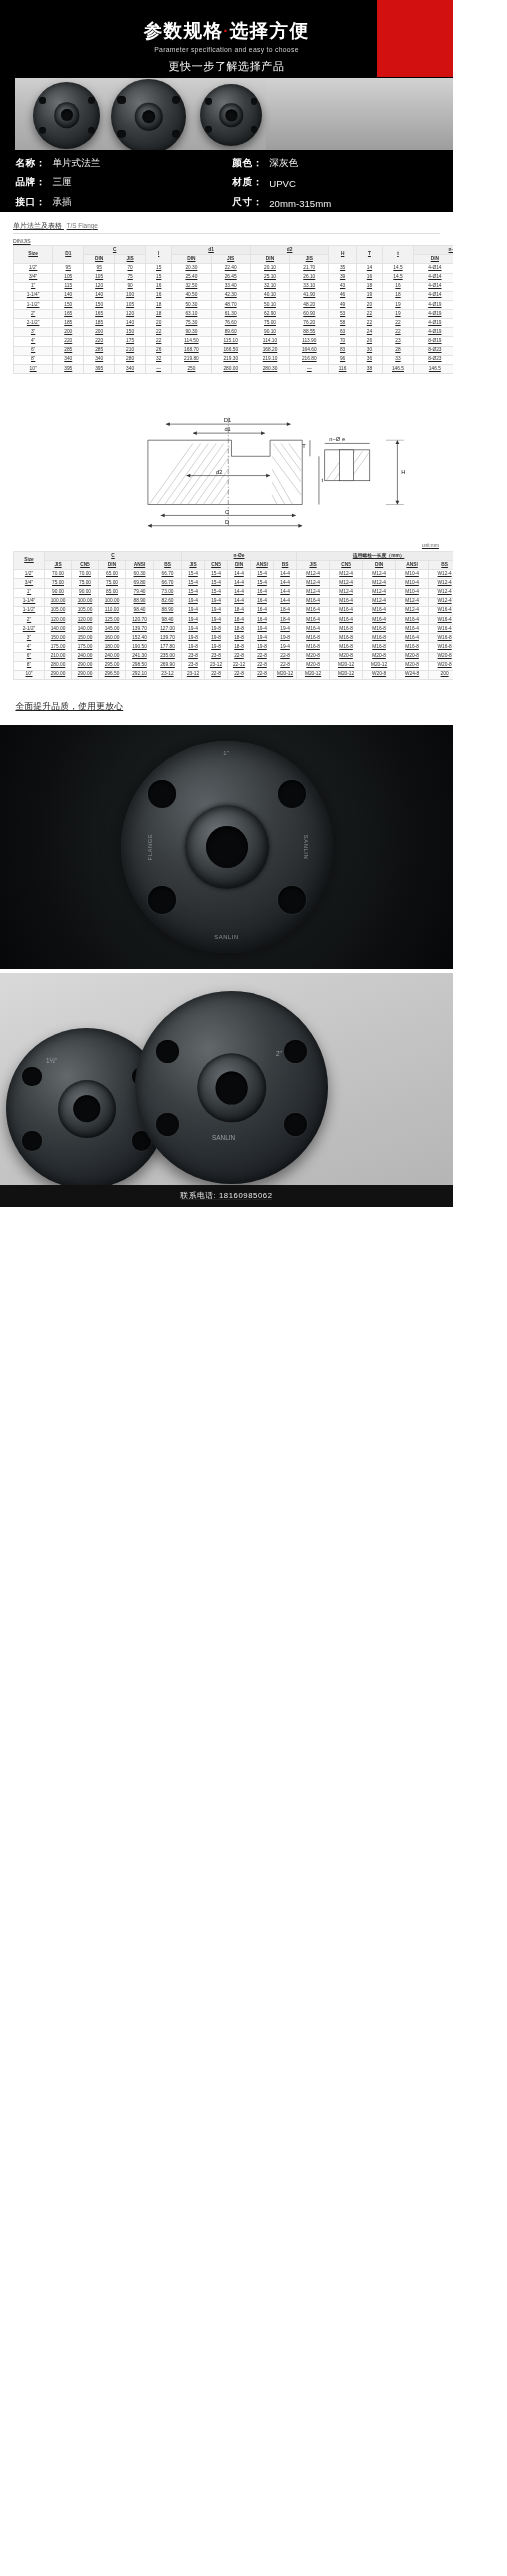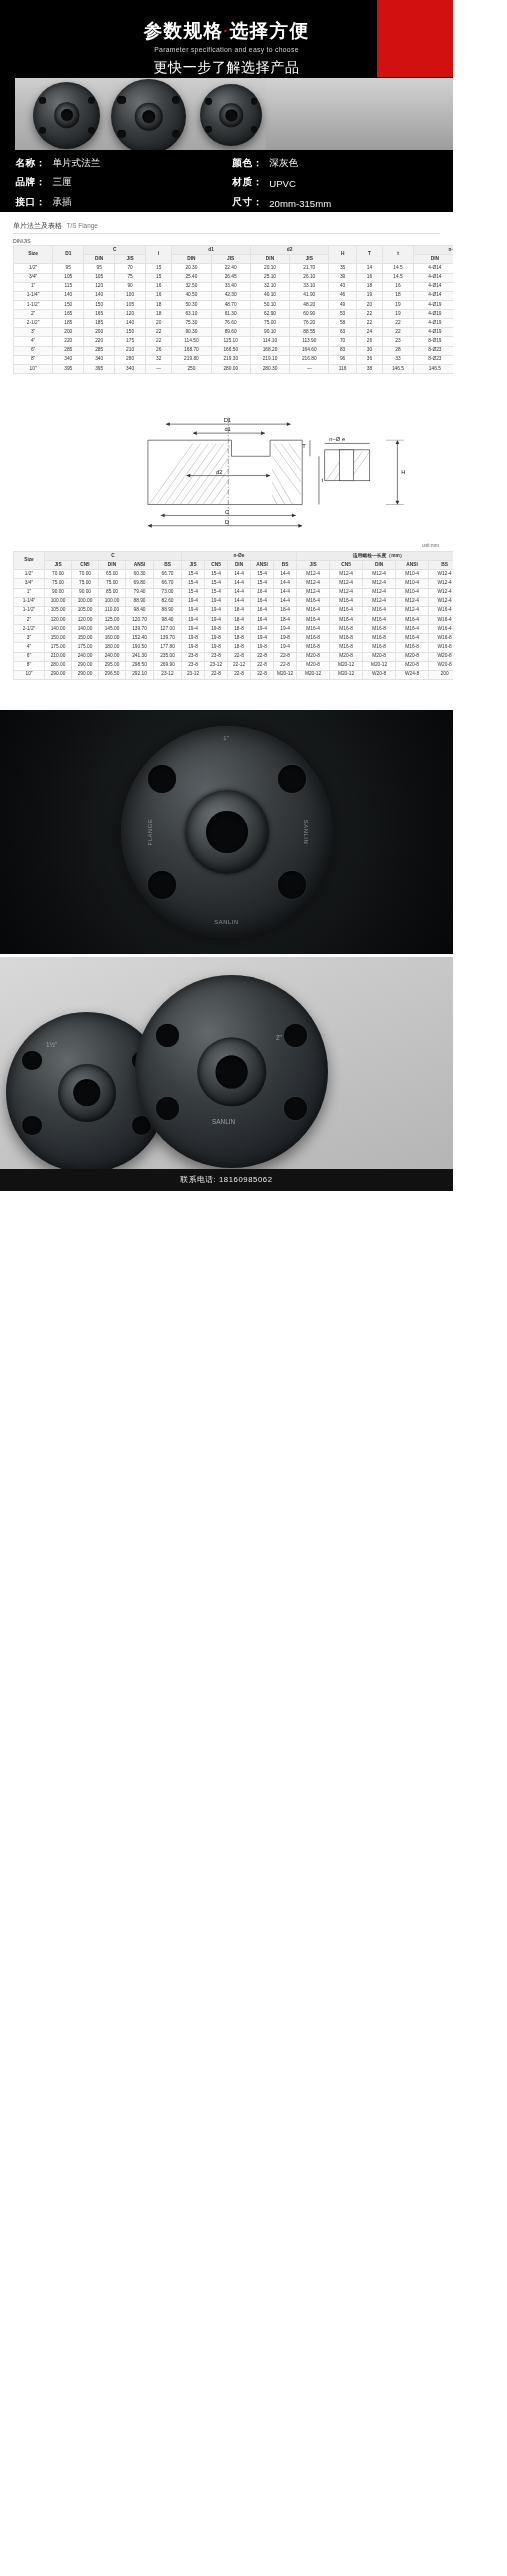--- a/index.html
+++ b/index.html
@@ -3,21 +3,21 @@
 <meta charset="utf-8">
 <style>
   * { box-sizing: border-box; }
   html, body { margin:0; padding:0; }
   body {
     width: 508px;
     background: #ffffff;
     font-family: "Liberation Sans", sans-serif;
     color: #222;
   }
-  .page { width:453px; position:relative; overflow:hidden; }
+  .page { width:453px; position:relative; overflow:hidden;text-decoration:underline; }
 
   
   .hero {
     position: relative;
     height: 212px;
     background: #000000;
     overflow: hidden;
   }
   .hero .redbar {
     position:absolute; top:0; right:0; width:76px; height:77px;
@@ -31,21 +31,21 @@
     font-weight:bold;
     letter-spacing:1.3px;
   }
   .hero .title .dot { color:#d31010; font-size:15.4px; vertical-align:1.3px; }
   .hero .sub-en {
     position:absolute; left:0; right:0; top:46px;
     text-align:center; color:#cfcfcf; font-size:6.8px; letter-spacing:0.3px;
   }
   .hero .sub-cn {
     position:absolute; left:0; right:0; top:59px;
-    text-align:center; color:#ffffff; font-size:14px; letter-spacing:0.6px;
+    text-align:center; color:#ffffff; font-size:11px; letter-spacing:0.6px;
   }
 
   
   .hero-photo {
     position:absolute; left:15.4px; top:78px; width:477px; height:72px;
     background: linear-gradient(180deg,#cfcfcf 0%, #b9b9b9 45%, #a6a6a6 100%);
     overflow:hidden;
   }
   .flange {
     position:absolute;
@@ -878,20 +878,21 @@
           <td>M20-12</td>
           <td>W20-8</td>
           <td>W24-8</td>
           <td>200</td>
           <td>—</td>
         </tr>
       </tbody>
   </table>
 
   <div class="blk">
+    <p class="second">全面提升品质，使用更放心</p>
   </div>
 
   <div class="photo-big">
     <div class="big-flange">
       <div class="hub"></div>
       <div class="bore2"></div>
       <div class="b b1"></div>
       <div class="b b2"></div>
       <div class="b b3"></div>
       <div class="b b4"></div>

